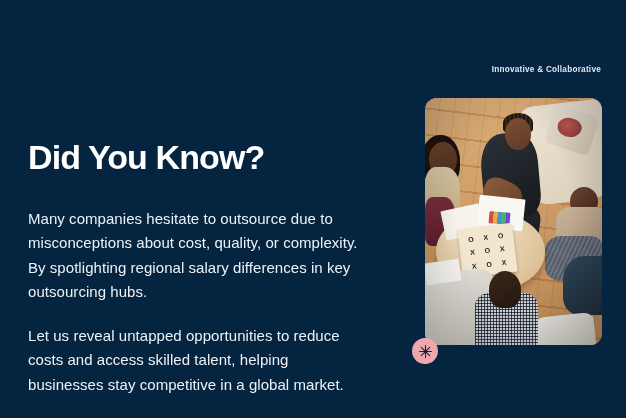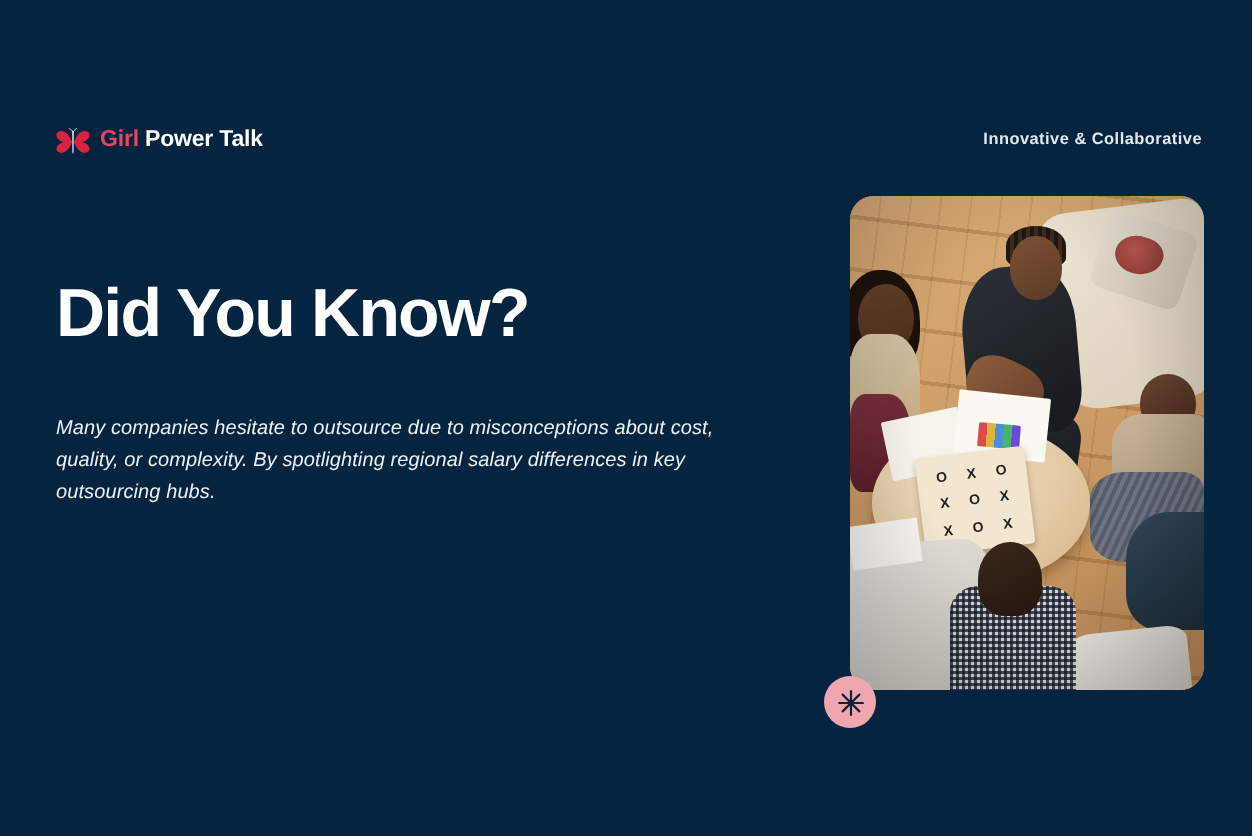--- a/index.html
+++ b/index.html
@@ -74,25 +74,24 @@
   }
 
   .body-copy {
     position: absolute;
     left: 28px;
     top: 207px;
     width: 340px;
   }
   .body-copy p {
     margin: 0 0 20px 0;
-    font-size: 10px;
+    font-size: 15px;
     line-height: 1.62;
     color: #eef2f6;
     letter-spacing: 0.05px;
-    font-style: italic;
   }
   .body-copy p:last-child { margin-bottom: 0; }
 
   
   .photo-frame {
     position: absolute;
     left: 425px;
     top: 98px;
     width: 177px;
     height: 247px;
@@ -357,37 +356,28 @@
     align-items: center;
     justify-content: center;
   }
   .badge-asterisk svg { display: block; }
 </style>
 </head>
 <body>
 
 <div class="slide">
 
-  <div class="brand">
-    <svg class="brand-mark" viewBox="0 0 34 28" aria-hidden="true">
-      <path d="M16 14 C12 3, 5 1, 1 5 C-1 9, 3 13, 8 14 C3 15, -1 19, 1 23 C5 27, 12 25, 16 14 Z" fill="#d8233f"></path>
-      <path d="M18 14 C22 3, 29 1, 33 5 C35 9, 31 13, 26 14 C31 15, 35 19, 33 23 C29 27, 22 25, 18 14 Z" fill="#d8233f"></path>
-      <path d="M16.2 4 L17 2 L17.8 4 L17.6 24 L17 26 L16.4 24 Z" fill="#e6e9ee"></path>
-      <path d="M17 4 C15.5 1.5, 13.5 0.8, 12.8 0.2" stroke="#e6e9ee" stroke-width="0.9" fill="none"></path>
-      <path d="M17 4 C18.5 1.5, 20.5 0.8, 21.2 0.2" stroke="#e6e9ee" stroke-width="0.9" fill="none"></path>
-    </svg>
-    <span class="brand-word"><span class="brand-girl">Girl</span> <span class="brand-power">Power Talk</span></span>
-  </div>
 
   <div class="tagline">Innovative &amp; Collaborative</div>
 
   <h1 class="headline">Did You Know?</h1>
 
   <div class="body-copy">
     <p>Many companies hesitate to outsource due to misconceptions about cost, quality, or complexity. By spotlighting regional salary differences in key outsourcing hubs.</p>
+    <p>Let us reveal untapped opportunities to reduce costs and access skilled talent, helping businesses stay competitive in a global market.</p>
   </div>
 
   <div class="photo-frame">
     <div class="photo">
       <div class="ph ph-chair-tr"></div>
       <div class="ph ph-chair-tr-pillow"></div>
 
       <div class="ph ph-w1-hair"></div>
       <div class="ph ph-w1-head"></div>
       <div class="ph ph-w1-torso"></div>

